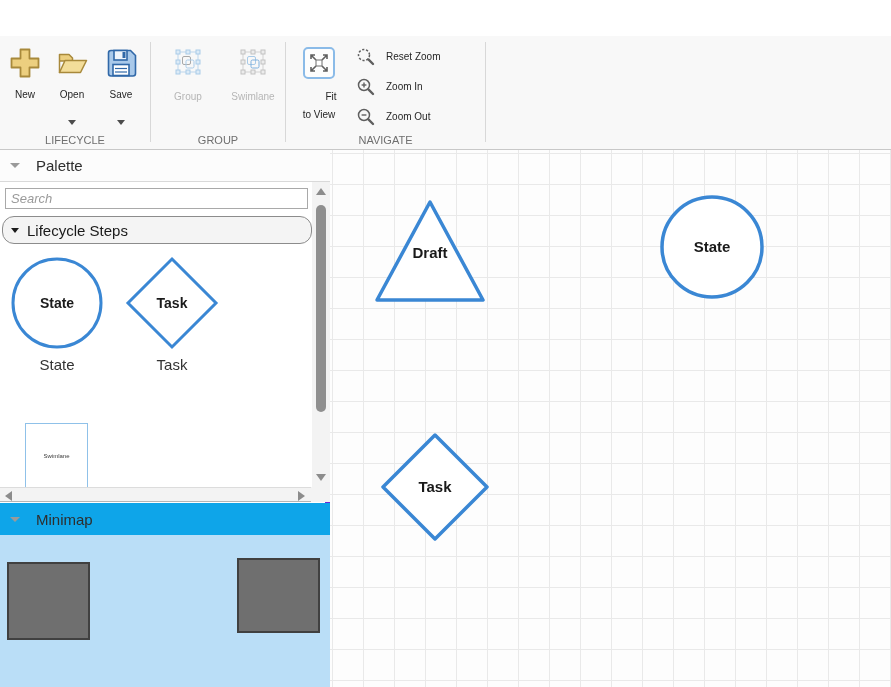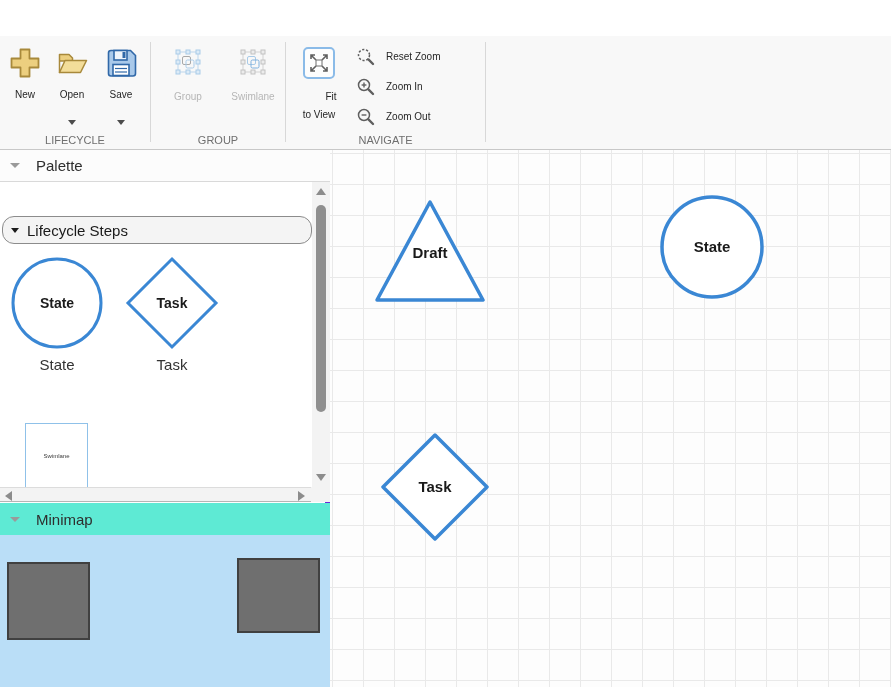--- a/index.html
+++ b/index.html
@@ -64,21 +64,21 @@
   .arrow-up { top:6px; border-bottom:7px solid #8c8c8c; }
   .arrow-down { bottom:6px; border-top:7px solid #8c8c8c; }
   .hscroll { position:absolute; left:0; top:337px; width:311px; height:15px; background:#f3f3f3;
              border-top:1px solid #dcdcdc; border-bottom:1px solid #b5b5b5; }
   .arrow-left, .arrow-right { position:absolute; top:3px; width:0; height:0; cursor:pointer;
               border-top:5px solid transparent; border-bottom:5px solid transparent; }
   .arrow-left { left:5px; border-right:7px solid #8c8c8c; }
   .arrow-right { right:6px; border-left:7px solid #8c8c8c; }
   .scroll-corner { position:absolute; left:311px; top:337px; width:19px; height:15px; background:#f3f3f3; }
 
-  .hdr-minimap { top:353px; background:#5eead4; }
+  .hdr-minimap { top:353px; background:#0ea5e9; }
   .minimap { position:absolute; left:0; top:385px; width:330px; height:152px; background:#badef7; cursor:pointer; }
   .mm-rect { position:absolute; background:#6f6f6f; border:2px solid #404040; cursor:pointer; }
   .mm-rect.r1 { left:7px; top:27px; width:83px; height:78px; }
   .mm-rect.r2 { left:237px; top:23px; width:83px; height:75px; }
 
   
   .canvas { position:absolute; left:330px; top:150px; width:561px; height:537px; background:#fdfdfd;
             background-image:
               linear-gradient(to right, #e9e9e9 1px, transparent 1px),
               linear-gradient(to bottom, #e9e9e9 1px, transparent 1px);
@@ -218,20 +218,21 @@
     <div class="rdivider" style="left:485px;"></div>
   </div>
 
   <div class="left-panel">
 
     <div class="panel-header hdr-palette">
       <span class="chev"></span>
       <span class="hdr-txt">Palette</span>
     </div>
 
+    <input class="search" type="text" placeholder="Search" style="">
 
     <div class="accordion acc-steps">
       <span class="acc-arrow"></span>
       <span class="acc-txt">Lifecycle Steps</span>
     </div>
 
     <div class="palette-item" style="left:10px;top:106px;">
       <svg width="94" height="94" viewBox="0 0 94 94">
         <circle cx="47" cy="47" r="44" fill="#ffffff" stroke="#3a87d4" stroke-width="3"></circle>
         <text class="pal-shape-text" x="47" y="52" text-anchor="middle">State</text>

